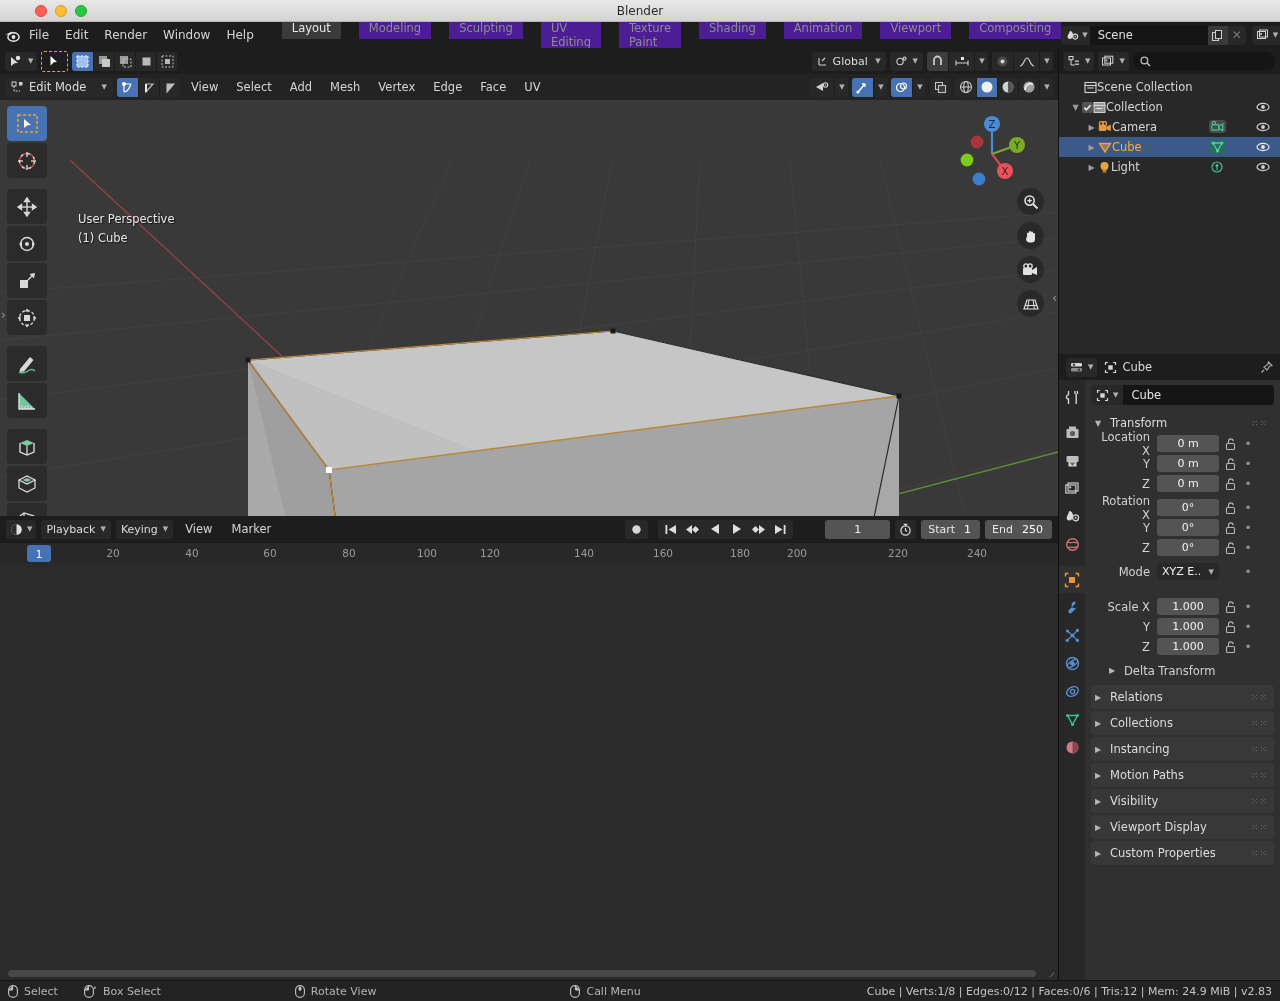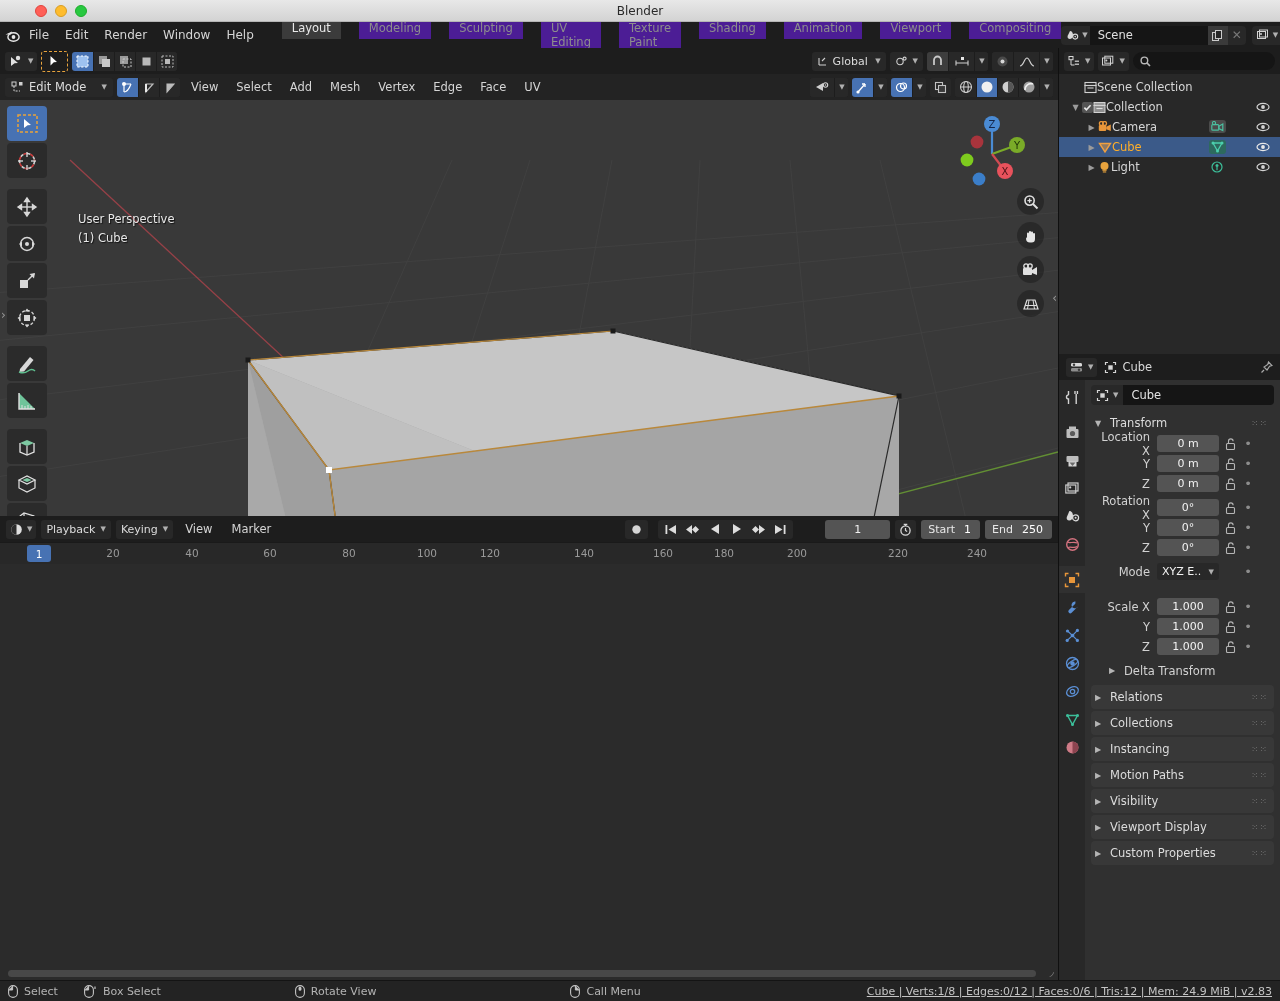--- a/index.html
+++ b/index.html
@@ -155,21 +155,21 @@
   .fdot{width:14px;display:flex;align-items:center;justify-content:center;color:#8d8d8d;font-size:13px;}
   .sub-hd{display:flex;align-items:center;gap:6px;height:21px;font-size:11.5px;
     color:#d2d2d2;padding-left:18px;}
   .collapsed{display:flex;align-items:center;gap:6px;height:24px;font-size:11.5px;
     color:#dcdcdc;padding-left:4px;background:#383838;border-radius:4px;margin-bottom:2px;}
 
   
   .statusbar{height:21px;background:#232323;display:flex;align-items:center;
     flex:0 0 21px;padding:0 8px;font-size:11px;color:#b4b4b4;border-top:1px solid #141414;}
   .sb-item{display:flex;align-items:center;gap:6px;margin-right:26px;}
-  .sb-stats{margin-left:auto;color:#c4c4c4;text-decoration:underline;}
+  .sb-stats{margin-left:auto;color:#c4c4c4;}
   svg{display:block;}
 </style>
 </head>
 <body>
 
 <div class="app">
 
   <div class="titlebar">
     <div class="traffic">
       <div class="tl r"></div>
@@ -755,21 +755,21 @@
       <div class="tl-ruler">
         <div class="playhead" style="left:39px">1</div>
         <div class="tick" style="left:113px">20</div>
         <div class="tick" style="left:192px">40</div>
         <div class="tick" style="left:270px">60</div>
         <div class="tick" style="left:349px">80</div>
         <div class="tick" style="left:427px">100</div>
         <div class="tick" style="left:490px">120</div>
         <div class="tick" style="left:584px">140</div>
         <div class="tick" style="left:663px">160</div>
-        <div class="tick" style="left:724px">180</div>
+        <div class="tick" style="left:740px">180</div>
         <div class="tick" style="left:797px">200</div>
         <div class="tick" style="left:898px">220</div>
         <div class="tick" style="left:977px">240</div>
       </div>
       <div class="tl-body">
         <div class="scrollbar"></div>
         <div style="position:absolute;right:4px;bottom:2px;color:#8a8a8a;font-size:11px">◞</div>
       </div>
     </div>
 

